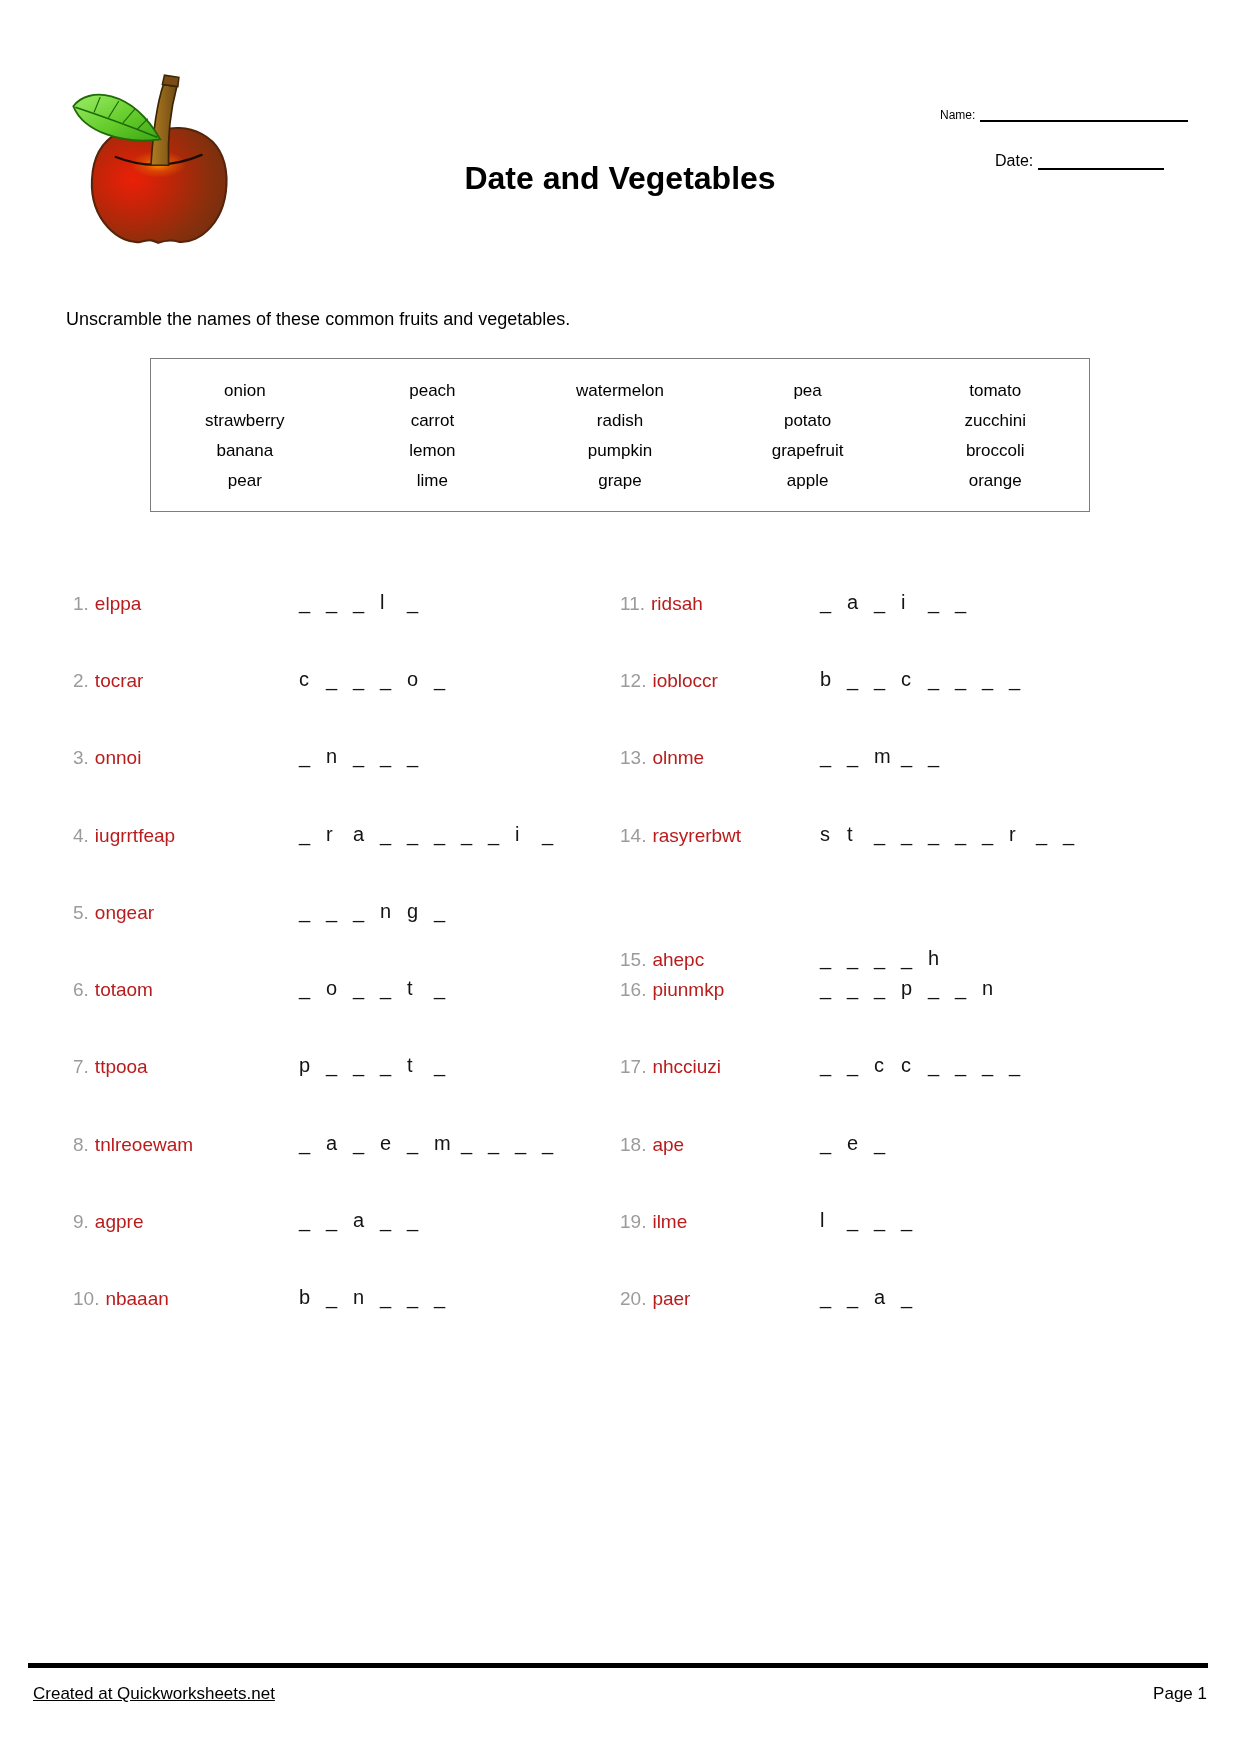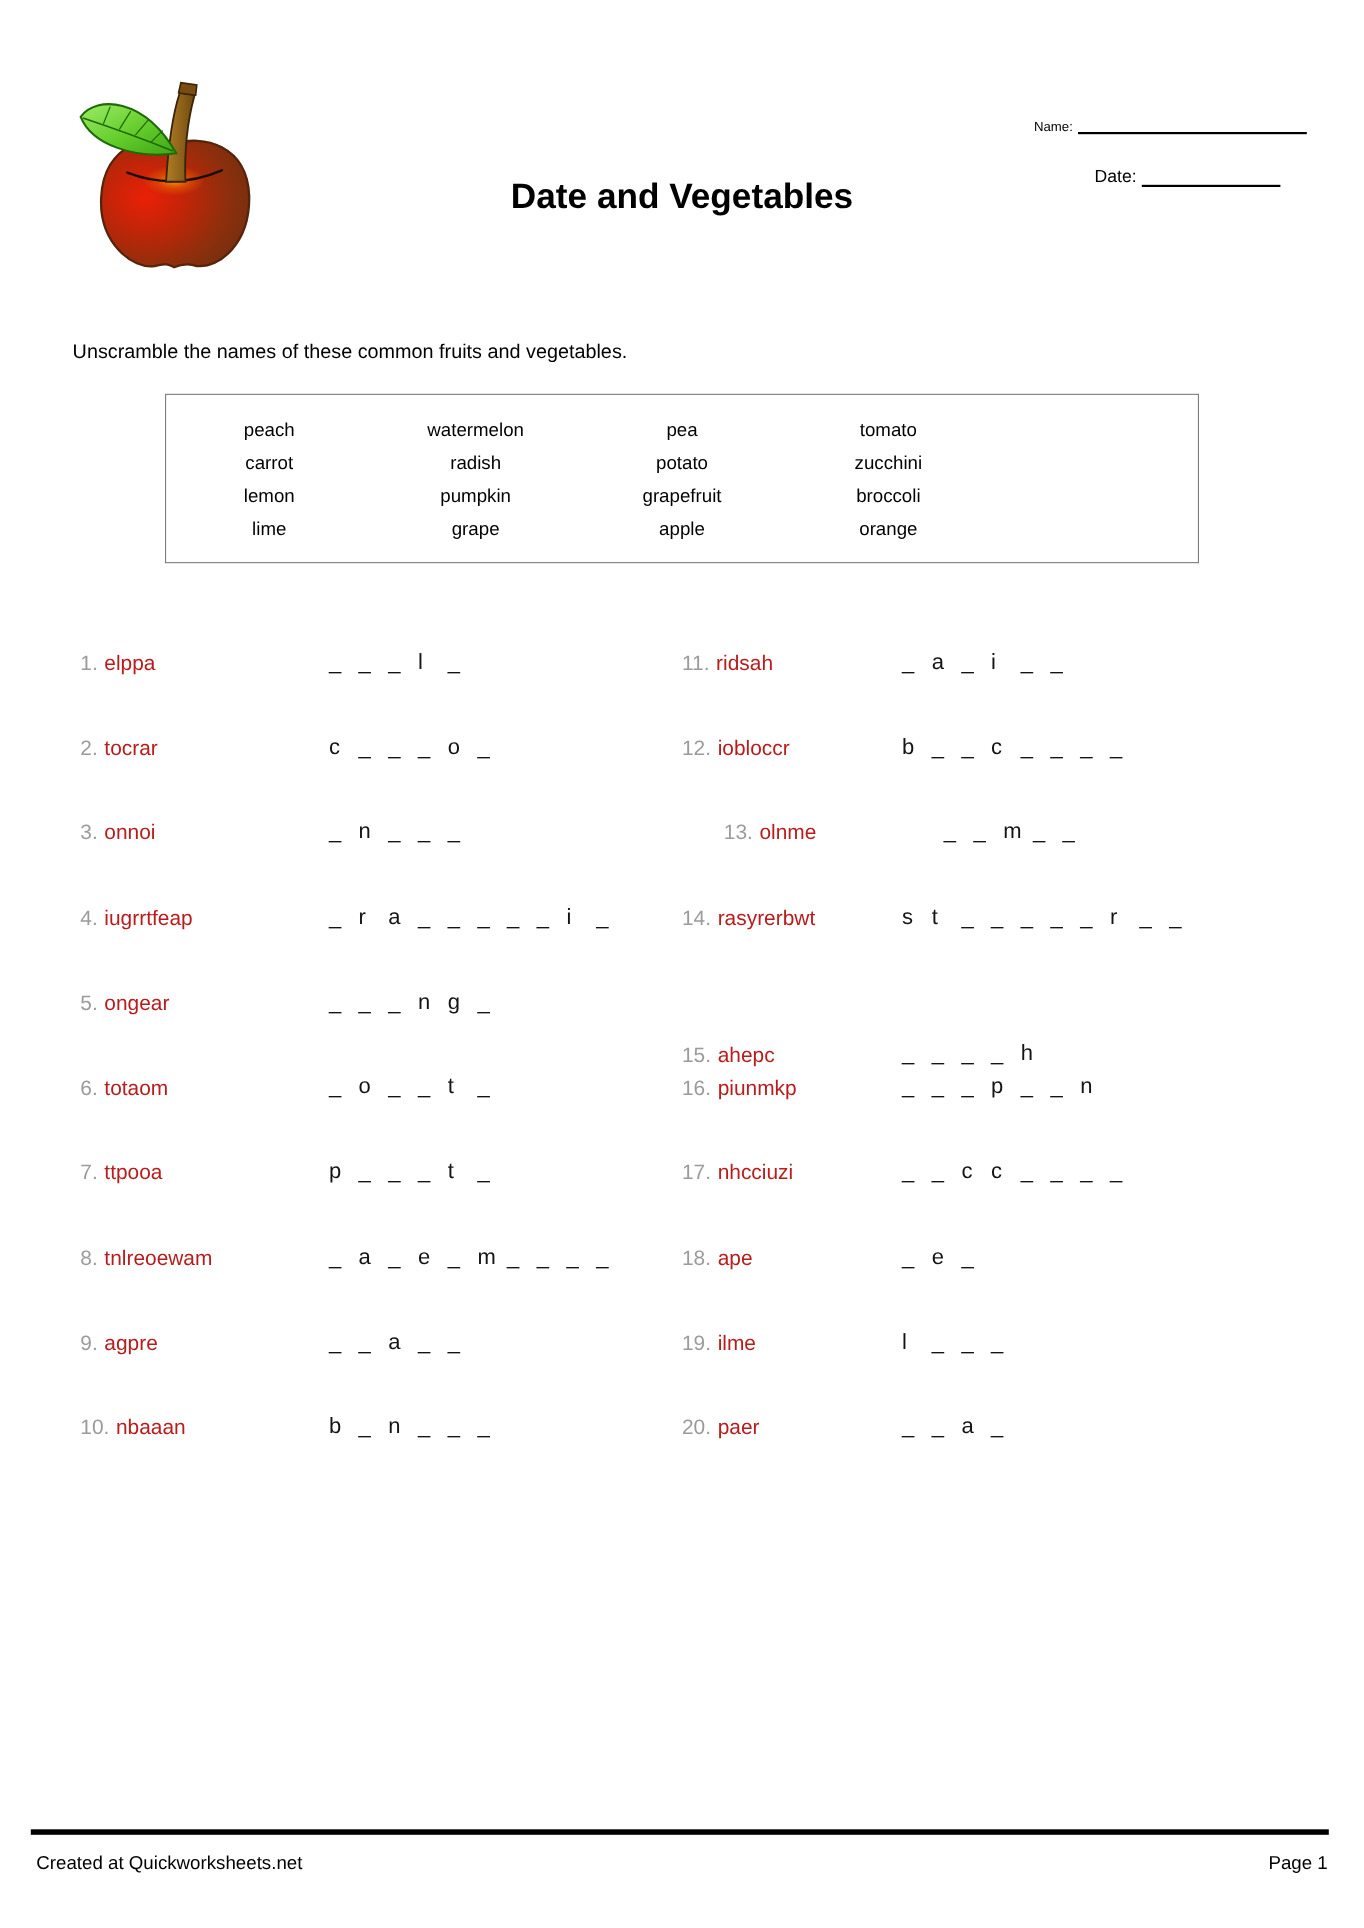--- a/index.html
+++ b/index.html
@@ -35,21 +35,21 @@
   .prow .pnum{color:#9b9b9b;font-size:19px;}
   .prow .pword{color:#b91c1c;font-size:19px;margin-left:6px;}
   .pattern{position:absolute;top:-2px;}
   .col-left .prow{left:73px;width:540px;}
   .col-left .pattern{left:226px;}
   .col-right .prow{left:620px;width:560px;}
   .col-right .pattern{left:200px;}
   .slot{display:inline-block;width:27px;font-size:20px;color:#141414;}
   
   .footer-bar{position:absolute;left:28px;top:1663px;width:1180px;height:5px;background:#000;}
-  .footer-left{position:absolute;left:33px;top:1684px;font-size:17px;}
+  .footer-left{position:absolute;left:33px;top:1684px;font-size:17px;text-decoration:underline;}
   .footer-right{position:absolute;right:33px;top:1684px;font-size:17px;}
 </style>
 </head>
 <body>
 
 <div class="page">
 
   <div class="apple-wrap">
     <svg viewBox="0 0 160 170" width="168" height="176" aria-hidden="true">
       <defs>
@@ -96,20 +96,26 @@
     <span>Name:</span><span class="fill-line name-line"></span>
   </div>
   <div class="date-row">
     <span>Date:</span><span class="fill-line date-line"></span>
   </div>
 
   <div class="instruction">Unscramble the names of these common fruits and vegetables.</div>
 
   <div class="wordbank" id="wordbank">
       <div class="wb-col">
+        <div class="wb-word">onion</div>
+        <div class="wb-word">strawberry</div>
+        <div class="wb-word">banana</div>
+        <div class="wb-word">pear</div>
+      </div>
+      <div class="wb-col">
         <div class="wb-word">peach</div>
         <div class="wb-word">carrot</div>
         <div class="wb-word">lemon</div>
         <div class="wb-word">lime</div>
       </div>
       <div class="wb-col">
         <div class="wb-word">watermelon</div>
         <div class="wb-word">radish</div>
         <div class="wb-word">pumpkin</div>
         <div class="wb-word">grape</div>
@@ -136,21 +142,21 @@
       <div class="prow" style="top: 902px;"><span class="pnum">5.</span><span class="pword">ongear</span><span class="pattern"><span class="slot">_</span><span class="slot">_</span><span class="slot">_</span><span class="slot">n</span><span class="slot">g</span><span class="slot">_</span></span></div>
       <div class="prow" style="top: 979px;"><span class="pnum">6.</span><span class="pword">totaom</span><span class="pattern"><span class="slot">_</span><span class="slot">o</span><span class="slot">_</span><span class="slot">_</span><span class="slot">t</span><span class="slot">_</span></span></div>
       <div class="prow" style="top: 1056px;"><span class="pnum">7.</span><span class="pword">ttpooa</span><span class="pattern"><span class="slot">p</span><span class="slot">_</span><span class="slot">_</span><span class="slot">_</span><span class="slot">t</span><span class="slot">_</span></span></div>
       <div class="prow" style="top: 1134px;"><span class="pnum">8.</span><span class="pword">tnlreoewam</span><span class="pattern"><span class="slot">_</span><span class="slot">a</span><span class="slot">_</span><span class="slot">e</span><span class="slot">_</span><span class="slot">m</span><span class="slot">_</span><span class="slot">_</span><span class="slot">_</span><span class="slot">_</span></span></div>
       <div class="prow" style="top: 1211px;"><span class="pnum">9.</span><span class="pword">agpre</span><span class="pattern"><span class="slot">_</span><span class="slot">_</span><span class="slot">a</span><span class="slot">_</span><span class="slot">_</span></span></div>
       <div class="prow" style="top: 1288px;"><span class="pnum">10.</span><span class="pword">nbaaan</span><span class="pattern"><span class="slot">b</span><span class="slot">_</span><span class="slot">n</span><span class="slot">_</span><span class="slot">_</span><span class="slot">_</span></span></div>
     </div>
   <div class="col-right" id="col-right">
       <div class="prow" style="top: 593px;"><span class="pnum">11.</span><span class="pword">ridsah</span><span class="pattern"><span class="slot">_</span><span class="slot">a</span><span class="slot">_</span><span class="slot">i</span><span class="slot">_</span><span class="slot">_</span></span></div>
       <div class="prow" style="top: 670px;"><span class="pnum">12.</span><span class="pword">iobloccr</span><span class="pattern"><span class="slot">b</span><span class="slot">_</span><span class="slot">_</span><span class="slot">c</span><span class="slot">_</span><span class="slot">_</span><span class="slot">_</span><span class="slot">_</span></span></div>
-      <div class="prow" style="top: 747px; margin-left: 38px;"><span class="pnum">13.</span><span class="pword">olnme</span><span class="pattern"><span class="slot">_</span><span class="slot">_</span><span class="slot">m</span><span class="slot">_</span><span class="slot">_</span></span></div>
+      <div class="prow" style="top: 747px;"><span class="pnum">13.</span><span class="pword">olnme</span><span class="pattern"><span class="slot">_</span><span class="slot">_</span><span class="slot">m</span><span class="slot">_</span><span class="slot">_</span></span></div>
       <div class="prow" style="top: 825px;"><span class="pnum">14.</span><span class="pword">rasyrerbwt</span><span class="pattern"><span class="slot">s</span><span class="slot">t</span><span class="slot">_</span><span class="slot">_</span><span class="slot">_</span><span class="slot">_</span><span class="slot">_</span><span class="slot">r</span><span class="slot">_</span><span class="slot">_</span></span></div>
       <div class="prow" style="top: 902px; margin-top: 47px;"><span class="pnum">15.</span><span class="pword">ahepc</span><span class="pattern"><span class="slot">_</span><span class="slot">_</span><span class="slot">_</span><span class="slot">_</span><span class="slot">h</span></span></div>
       <div class="prow" style="top: 979px;"><span class="pnum">16.</span><span class="pword">piunmkp</span><span class="pattern"><span class="slot">_</span><span class="slot">_</span><span class="slot">_</span><span class="slot">p</span><span class="slot">_</span><span class="slot">_</span><span class="slot">n</span></span></div>
       <div class="prow" style="top: 1056px;"><span class="pnum">17.</span><span class="pword">nhcciuzi</span><span class="pattern"><span class="slot">_</span><span class="slot">_</span><span class="slot">c</span><span class="slot">c</span><span class="slot">_</span><span class="slot">_</span><span class="slot">_</span><span class="slot">_</span></span></div>
       <div class="prow" style="top: 1134px;"><span class="pnum">18.</span><span class="pword">ape</span><span class="pattern"><span class="slot">_</span><span class="slot">e</span><span class="slot">_</span></span></div>
       <div class="prow" style="top: 1211px;"><span class="pnum">19.</span><span class="pword">ilme</span><span class="pattern"><span class="slot">l</span><span class="slot">_</span><span class="slot">_</span><span class="slot">_</span></span></div>
       <div class="prow" style="top: 1288px;"><span class="pnum">20.</span><span class="pword">paer</span><span class="pattern"><span class="slot">_</span><span class="slot">_</span><span class="slot">a</span><span class="slot">_</span></span></div>
     </div>
 
   <div class="footer-bar"></div>

